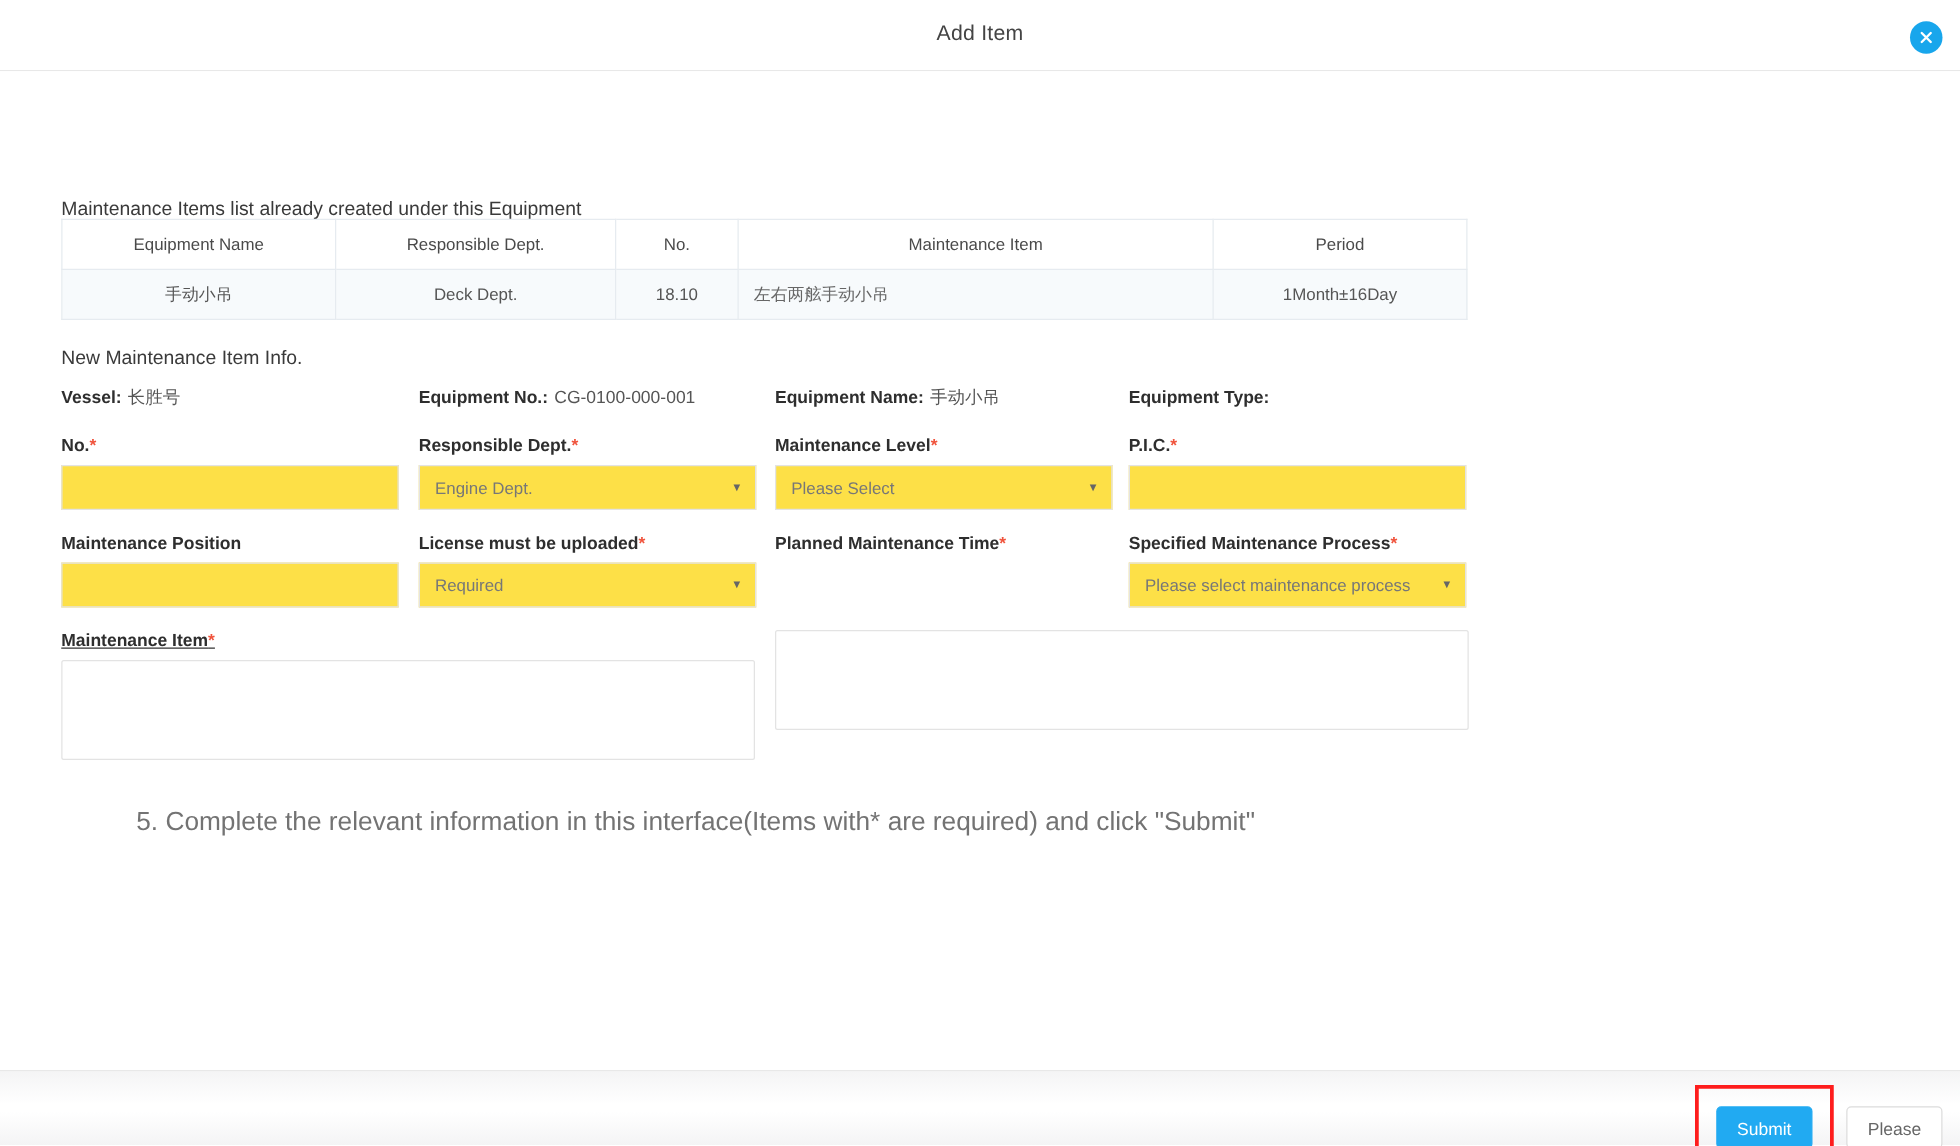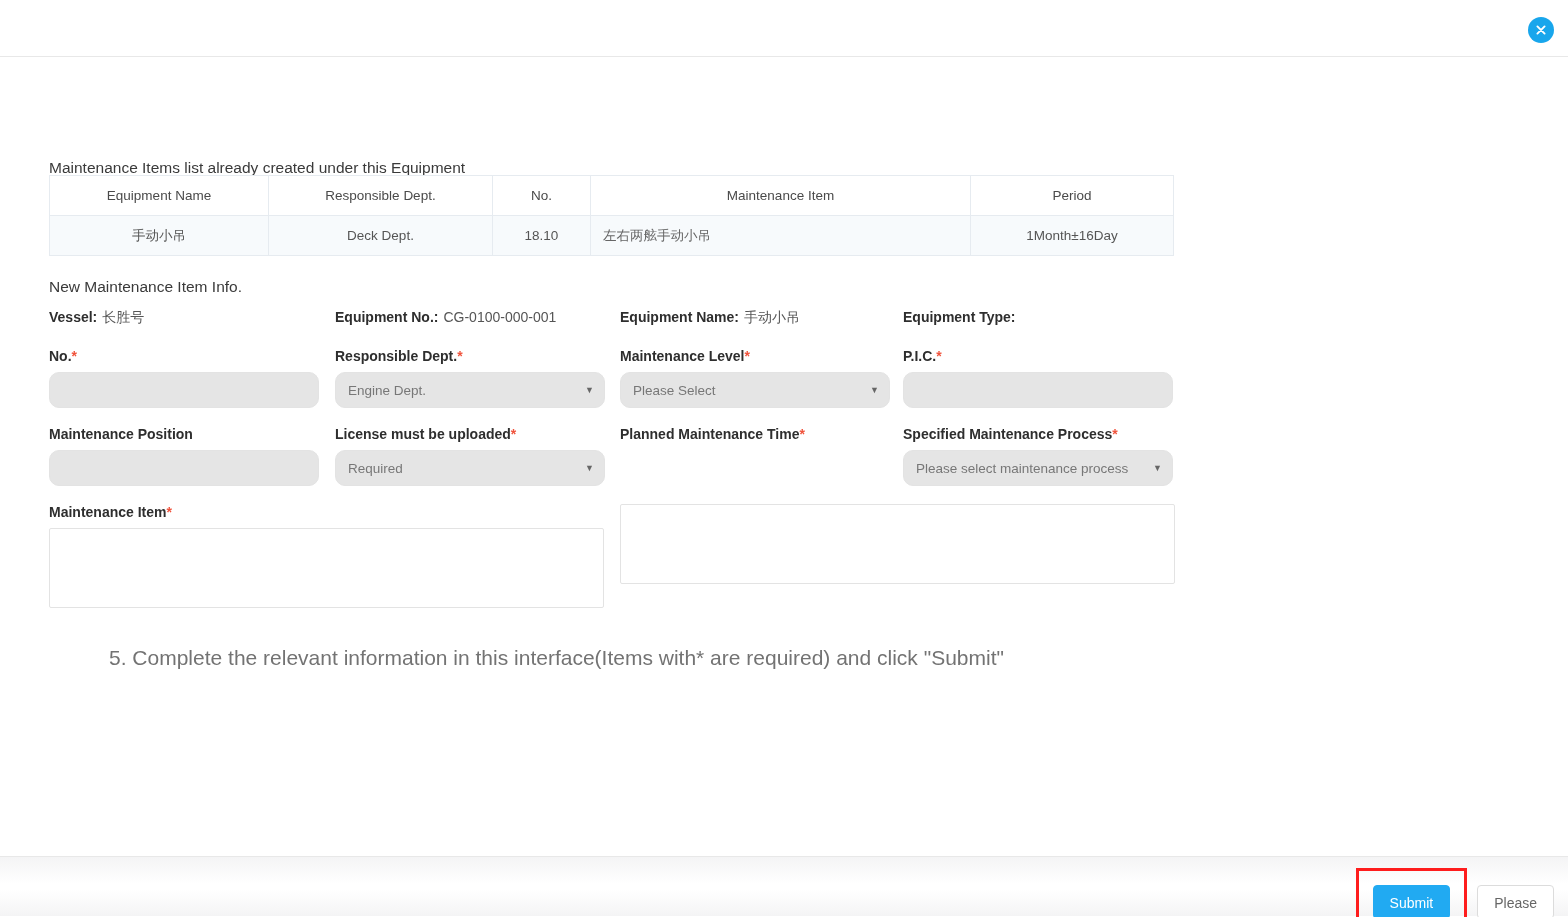--- a/index.html
+++ b/index.html
@@ -97,22 +97,22 @@
     color: #2e2e2e;
     display: block;
     margin-bottom: 8px;
     white-space: nowrap;
   }
   .req { color: #f0533c; font-weight: bold; }
 
   .ctl {
     height: 36px;
     border: 1px solid #e3e3e3;
-    background: #e5e5e5;
-    border-radius: 10px;
+    background: #fde047;
+    border-radius: 0;
     font-size: 13.5px;
     color: #777;
     display: flex;
     align-items: center;
     padding: 0 12px;
     position: relative;
   }
   .ctl.empty { color: transparent; }
   .ctl .caret {
     position: absolute;
@@ -130,21 +130,21 @@
     border-radius: 2px;
   }
 
   
   .col1 { left: 49px; }
   .col2 { left: 335px; }
   .col3 { left: 620px; }
   .col4 { left: 903px; }
   .row1 { top: 291px; }
   .row2 { top: 369px; }
-  .row3 { top: 447px; }
+  .row3 { top: 447px; text-decoration: underline; }
   .w-small { width: 270px; }
 
   
   .annotation {
     position: absolute;
     left: 109px;
     top: 589px;
     font-size: 21px;
     color: #737373;
     white-space: nowrap;
@@ -181,20 +181,21 @@
     cursor: pointer;
     white-space: nowrap;
   }
   .btn-primary { background: #21aaf2; color: #fff; border: 1px solid #21aaf2; }
   .btn-default { background: #fff; color: #666; border: 1px solid #dcdcdc; }
 </style>
 </head>
 <body>
 
 <div class="modal-header">
+  <div class="modal-title">Add Item</div>
   <div class="close-btn">
     <svg width="14" height="14" viewBox="0 0 14 14" aria-hidden="true">
       <path d="M3.4 3.4 L10.6 10.6 M10.6 3.4 L3.4 10.6" stroke="#ffffff" stroke-width="1.9" stroke-linecap="round"></path>
     </svg>
   </div>
 </div>
 
 <div class="modal-body">
 
   <div class="section-title" id="sec-existing">Maintenance Items list already created under this Equipment</div>

